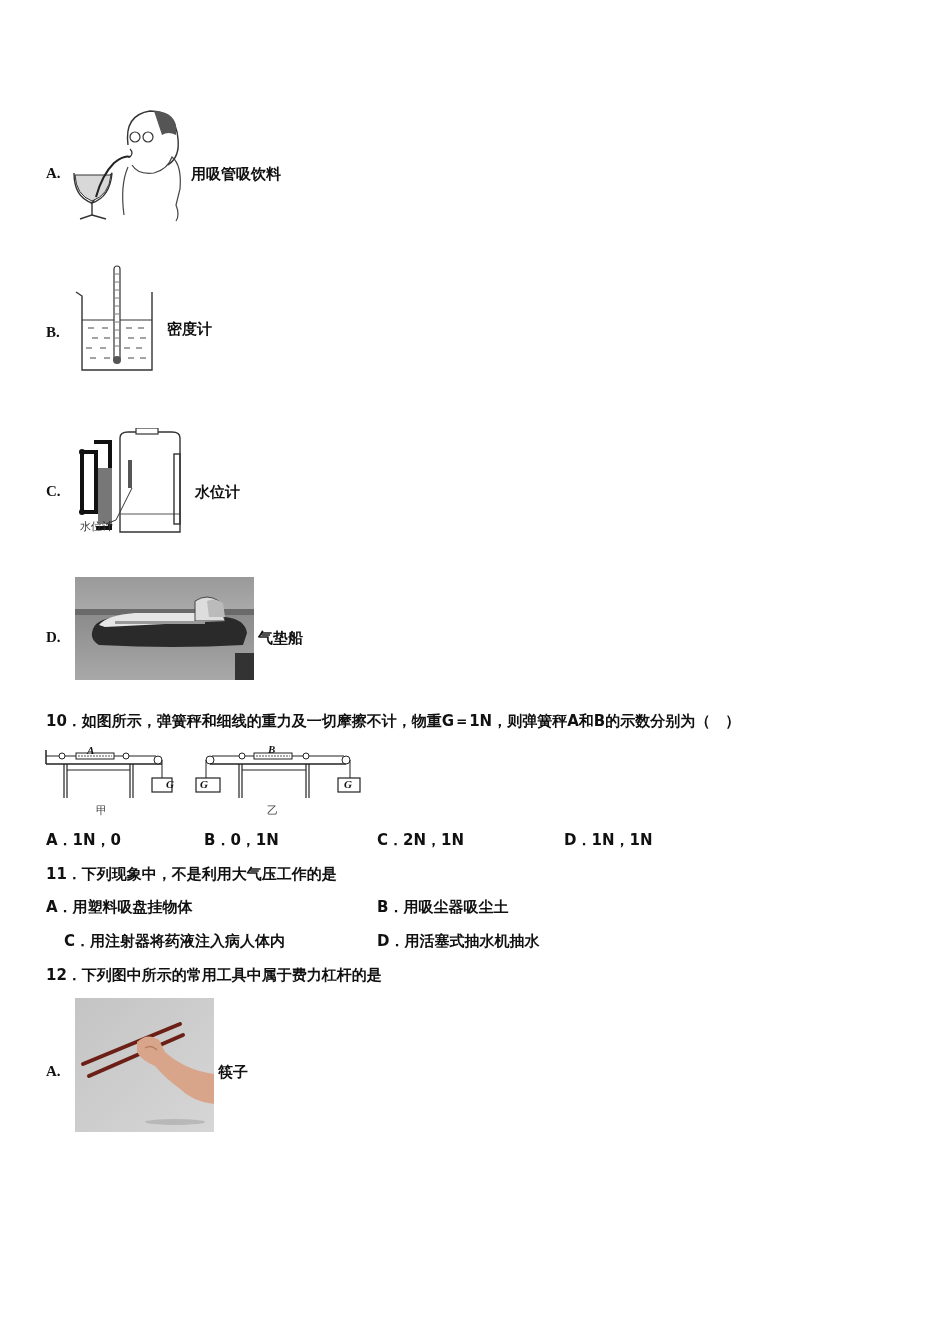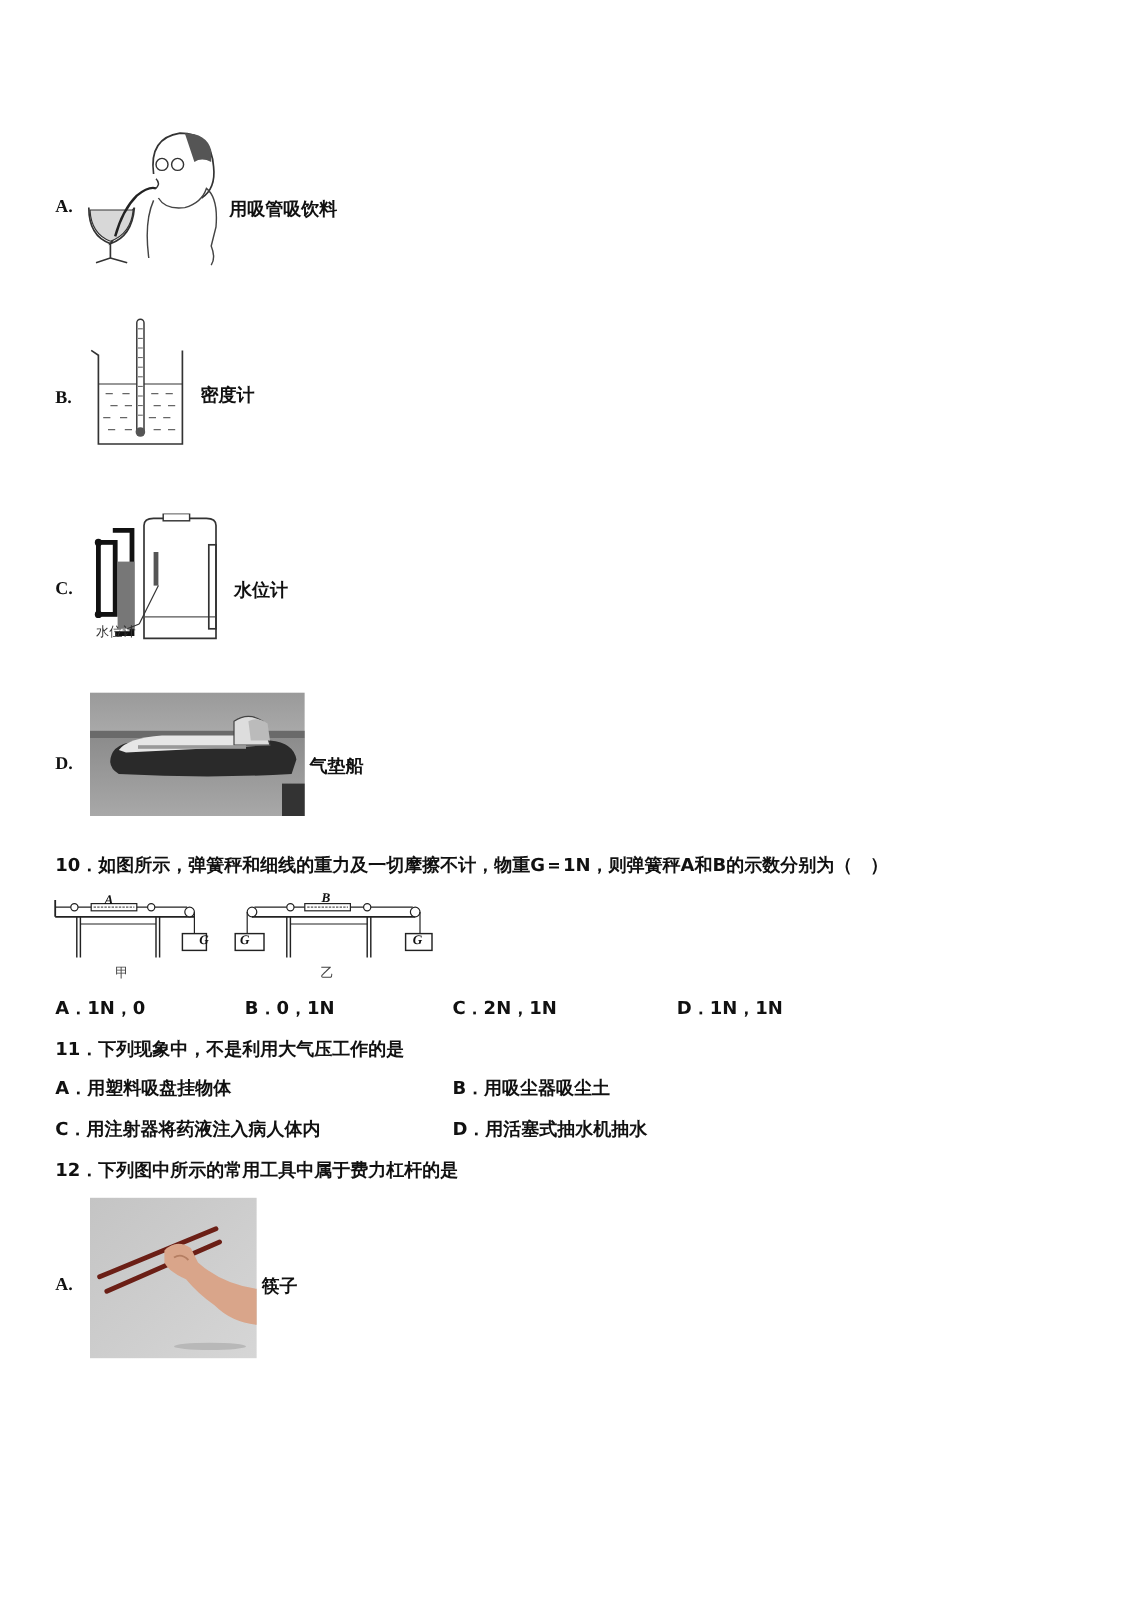--- a/index.html
+++ b/index.html
@@ -173,21 +173,21 @@
 <div class="abs" style="left:267px;top:803px;font-size:11px;font-family:'DejaVu Sans',sans-serif;color:#444;">乙</div>
 
 <div class="abs ans" style="left:46px;top:831px;">A．1N，0</div>
 <div class="abs ans" style="left:204px;top:831px;">B．0，1N</div>
 <div class="abs ans" style="left:377px;top:831px;">C．2N，1N</div>
 <div class="abs ans" style="left:538px;top:831px;margin-left:26px;">D．1N，1N</div>
 
 <div class="abs qtext" style="left:46px;top:865px;">11．下列现象中，不是利用大气压工作的是</div>
 <div class="abs ans" style="left:46px;top:898px;text-align:right;">A．用塑料吸盘挂物体</div>
 <div class="abs ans" style="left:377px;top:898px;">B．用吸尘器吸尘土</div>
-<div class="abs ans" style="left:46px;top:932px;">C．用注射器将药液注入病人体内</div>
+<div class="abs ans" style="left:64px;top:932px;">C．用注射器将药液注入病人体内</div>
 <div class="abs ans" style="left:377px;top:932px;">D．用活塞式抽水机抽水</div>
 
 <div class="abs qtext" style="left:46px;top:966px;">12．下列图中所示的常用工具中属于费力杠杆的是</div>
 <div class="abs opt-letter" style="left:46px;top:1063px;">A.</div>
 <div class="abs" style="left:75px;top:998px;">
   <svg width="139" height="134" viewBox="0 0 139 134">
     <defs>
       <linearGradient id="bg2" x1="0" y1="0" x2="1" y2="1">
         <stop offset="0" stop-color="#c4c4c4"></stop>
           <stop offset="1" stop-color="#d6d6d6"></stop>

